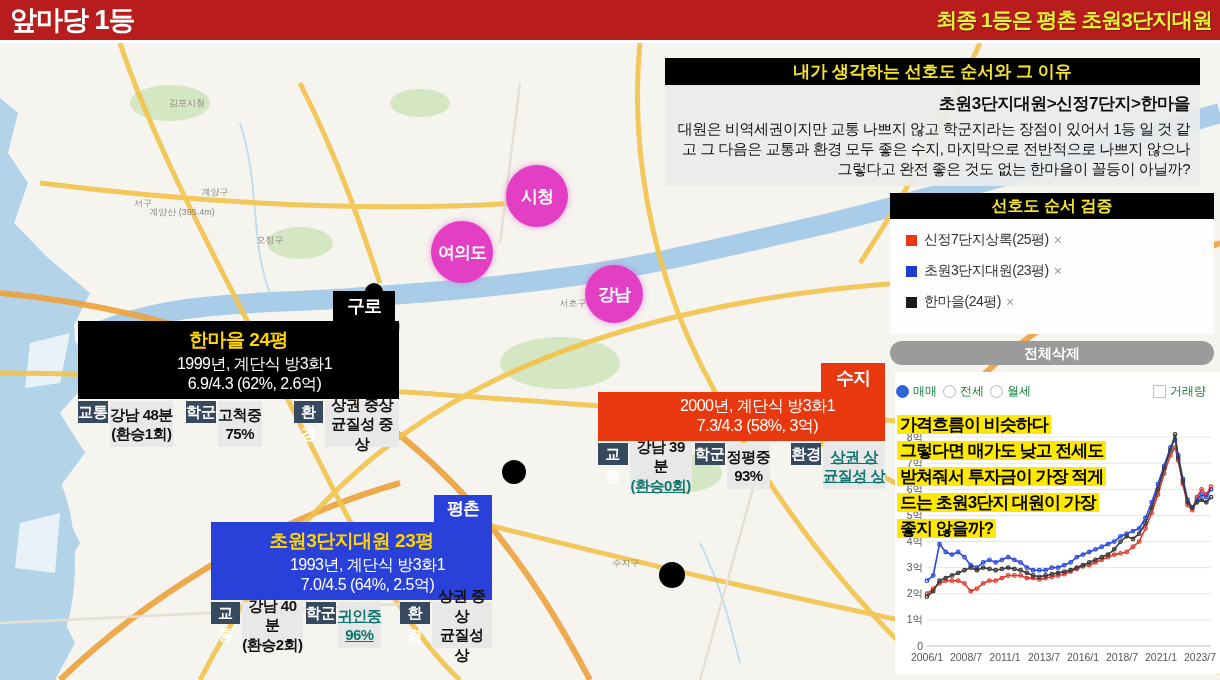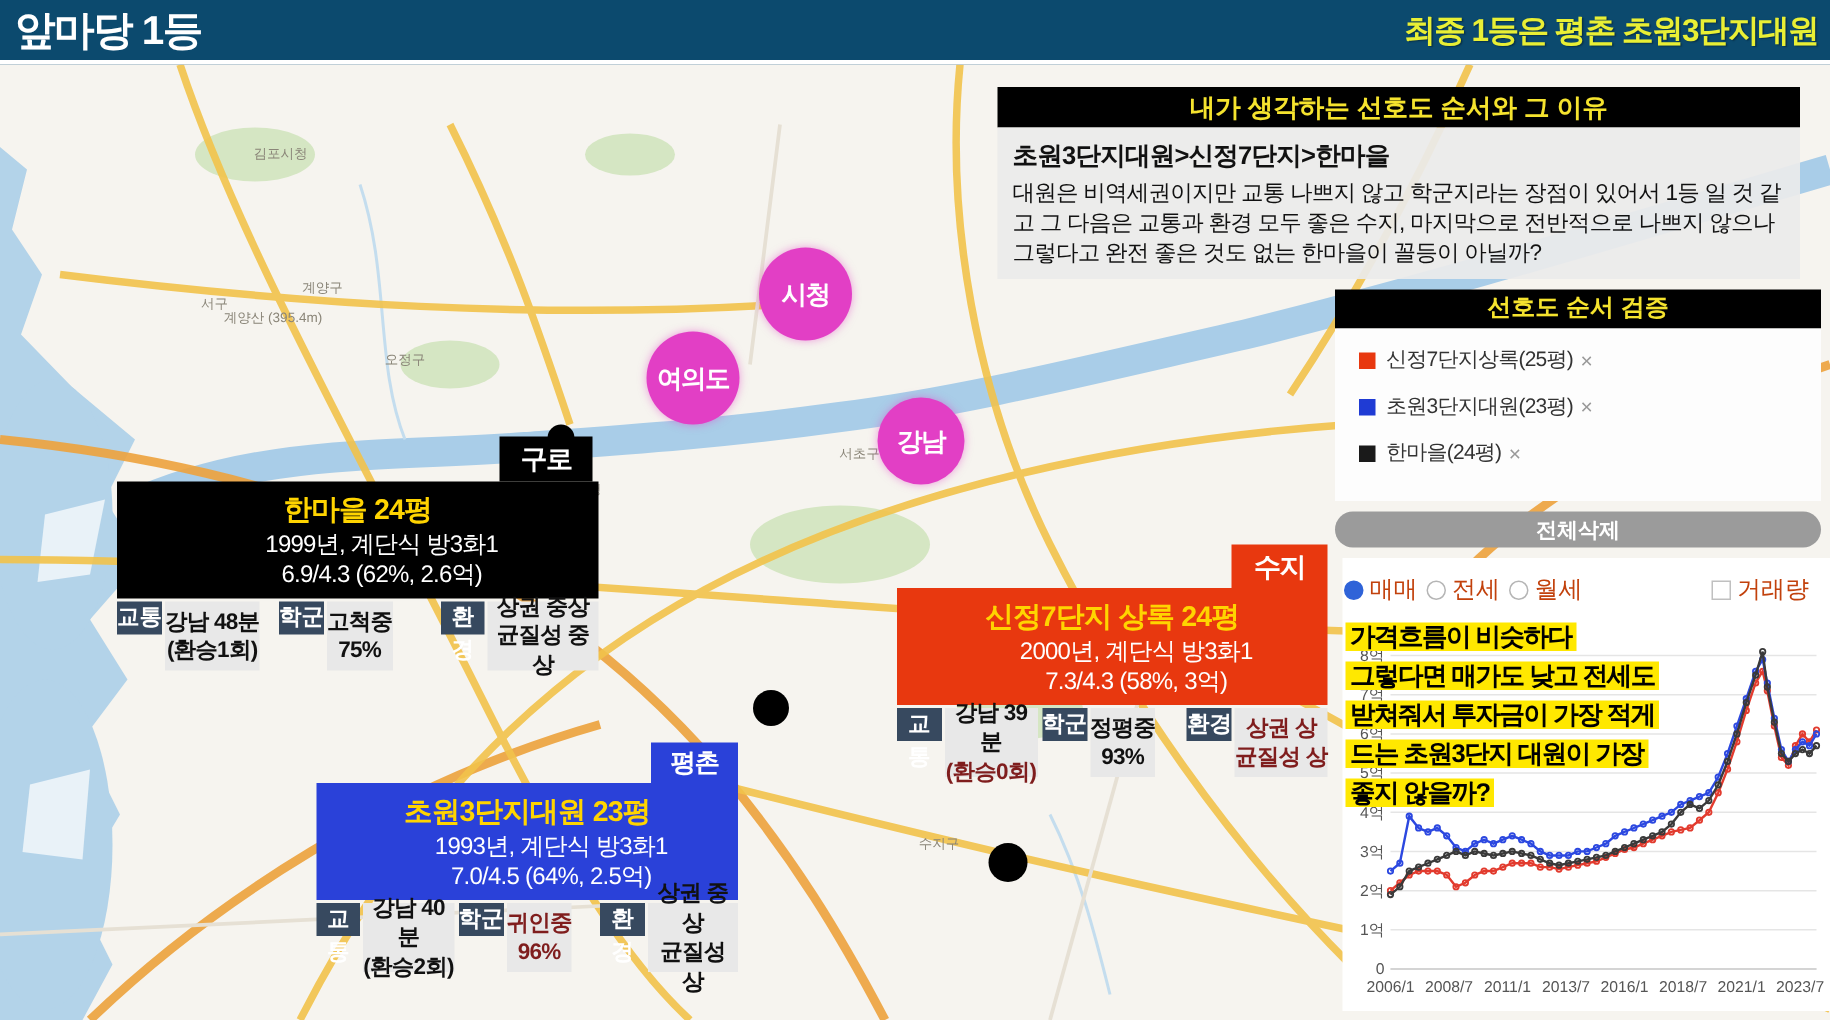--- a/index.html
+++ b/index.html
@@ -1,49 +1,49 @@
 <!DOCTYPE html>
 <html><head>
 <meta charset="utf-8">
 <style>
   html,body{margin:0;padding:0;background:#666;}
   #page{position:relative;width:1220px;height:680px;overflow:hidden;background:#f6f4ef;
         font-family:"Liberation Sans","DejaVu Sans",sans-serif;}
   
-  .topbar{position:absolute;left:0;top:0;width:1220px;height:40px;background:#0c4a6e;
+  .topbar{position:absolute;left:0;top:0;width:1220px;height:40px;background:#b91c1c;
           border-bottom:3px solid #ffffff;display:flex;align-items:center;z-index:40;}
   .topbar .title{color:#ffffff;font-size:27px;font-weight:bold;margin-left:10px;letter-spacing:-1px;}
   .topbar .subtitle{color:#e9ef35;font-size:21px;font-weight:bold;margin-left:auto;margin-right:8px;
           text-shadow:1px 1px 1px rgba(0,0,0,.35);letter-spacing:-1px;}
   
   .map{position:absolute;left:0;top:43px;width:1220px;height:637px;z-index:0;}
   .map-label{position:absolute;transform:translate(-50%,-50%);font-size:9px;color:#8a8578;
              white-space:nowrap;z-index:1;}
   .city-badge{position:absolute;transform:translate(-50%,-50%);background:#e23fc5;color:#fff;
               font-weight:bold;font-size:17px;border-radius:50%;display:flex;align-items:center;
               justify-content:center;z-index:5;letter-spacing:-1px;box-shadow:0 0 6px rgba(226,63,197,.5);}
   .map-dot{position:absolute;transform:translate(-50%,-50%);background:#000;border-radius:50%;z-index:5;}
   
   .black-header{background:#000;color:#f5e32e;font-weight:bold;text-align:center;}
   .reason-box{position:absolute;left:665px;top:58px;width:535px;z-index:20;}
   .reason-box .black-header{height:27px;line-height:27px;font-size:17px;}
-  .reason-box .body{background:rgba(235,235,235,.93);padding:5px 10px 8px;text-align:left;color:#111;}
+  .reason-box .body{background:rgba(235,235,235,.93);padding:5px 10px 8px;text-align:right;color:#111;}
   .reason-box .order{font-size:17px;font-weight:bold;margin:2px 0 4px;letter-spacing:-0.5px;}
   .reason-box .text{font-size:15px;line-height:1.32;letter-spacing:-0.5px;}
   .verify-panel{position:absolute;left:890px;top:193px;width:324px;z-index:20;}
   .verify-panel .black-header{height:26px;line-height:26px;font-size:16px;}
   .verify-body{background:#fdfdfd;padding:12px 16px 10px;}
   .verify-row{display:flex;align-items:center;margin-bottom:13px;font-size:14px;color:#333;letter-spacing:-0.5px;}
   .verify-row .sq{width:11px;height:11px;margin-right:7px;flex:0 0 auto;}
   .verify-row .x{color:#9a9a9a;margin-left:5px;font-size:14px;cursor:pointer;}
   .clear-btn{margin-top:7px;height:24px;line-height:24px;background:#9b9b9b;color:#fff;
              font-weight:bold;font-size:14px;text-align:center;cursor:pointer;border-radius:12px;}
   
   .chart-panel{position:absolute;left:895px;top:372px;width:325px;height:302px;background:#fff;z-index:20;}
-  .radio-row{display:flex;align-items:center;gap:5px;padding:11px 8px 0 1px;font-size:16px;color:#c2410c;}
+  .radio-row{display:flex;align-items:center;gap:5px;padding:11px 8px 0 1px;font-size:12px;color:#15803d;}
   .radio{width:13px;height:13px;border-radius:50%;border:1.5px solid #b5b5b5;background:#fff;
          display:inline-block;box-sizing:border-box;cursor:pointer;}
   .radio.sel{background:#2f63d8;border-color:#2f63d8;}
   .radio-item{display:flex;align-items:center;gap:4px;margin-right:6px;cursor:pointer;}
   .chk{width:13px;height:13px;border:1.5px solid #c0c0c0;background:#fff;display:inline-block;
        box-sizing:border-box;cursor:pointer;}
   .plot-svg{position:absolute;left:0;top:44px;}
   .note-overlay{position:absolute;left:2px;top:40px;z-index:5;}
   .note-overlay div{margin-bottom:1px;}
   .note-overlay span{background:#ffe800;color:#000;font-weight:bold;font-size:17px;
@@ -64,21 +64,21 @@
   .theme-red .card-main{margin-top:29px;}
   .theme-blue .badge{right:0;top:0;width:58px;height:27px;font-size:17px;}
   .theme-blue .card-main{margin-top:27px;}
   .card-table{display:flex;gap:3px;margin-top:2px;}
   .card-col{flex:1;display:flex;gap:2px;}
   .col-head{background:#37495f;color:#fff;font-weight:bold;font-size:15px;text-align:center;
             height:22px;line-height:22px;}
   .col-cell{background:#e8e8e8;color:#111;font-weight:bold;font-size:15px;text-align:center;
             height:46px;display:flex;flex-direction:column;justify-content:center;line-height:1.3;
             letter-spacing:-0.5px;}
-  .col-cell .red{color:#7f1d1d;}
+  .col-cell .red{color:#0f766e;text-decoration:underline;}
 </style>
 </head>
 <body>
 
 <div id="page">
 
   <svg class="map" viewBox="0 0 1220 637" preserveAspectRatio="none">
     <rect x="0" y="0" width="1220" height="637" fill="#f6f4ef"></rect>
     <polygon fill="#b3d3e9" points="0,55 18,70 8,110 28,140 14,180 48,215 90,250 70,290 95,330 60,370 85,410 55,450 80,500 50,550 75,600 55,637 0,637"></polygon>
     <ellipse cx="35" cy="300" rx="40" ry="90" fill="#b3d3e9"></ellipse>
@@ -410,21 +410,20 @@
             <span>상권 중상</span>
             <span>균질성 중상</span>
           </div>
         </div>
       </div>
   </div>
 
   <div class="card theme-red" style="left:598px;top:363px;width:287px">
     <div class="badge">수지</div>
     <div class="card-main">
-      <div class="card-title">신정7단지 상록 24평</div>
       <div class="card-line">2000년, 계단식 방3화1</div>
       <div class="card-line">7.3/4.3 (58%, 3억)</div>
     </div>
     <div class="card-table">
         <div class="card-col">
           <div class="col-head">교통</div>
           <div class="col-cell">
             <span>강남 39분</span>
             <span class="red">(환승0회)</span>
           </div>

